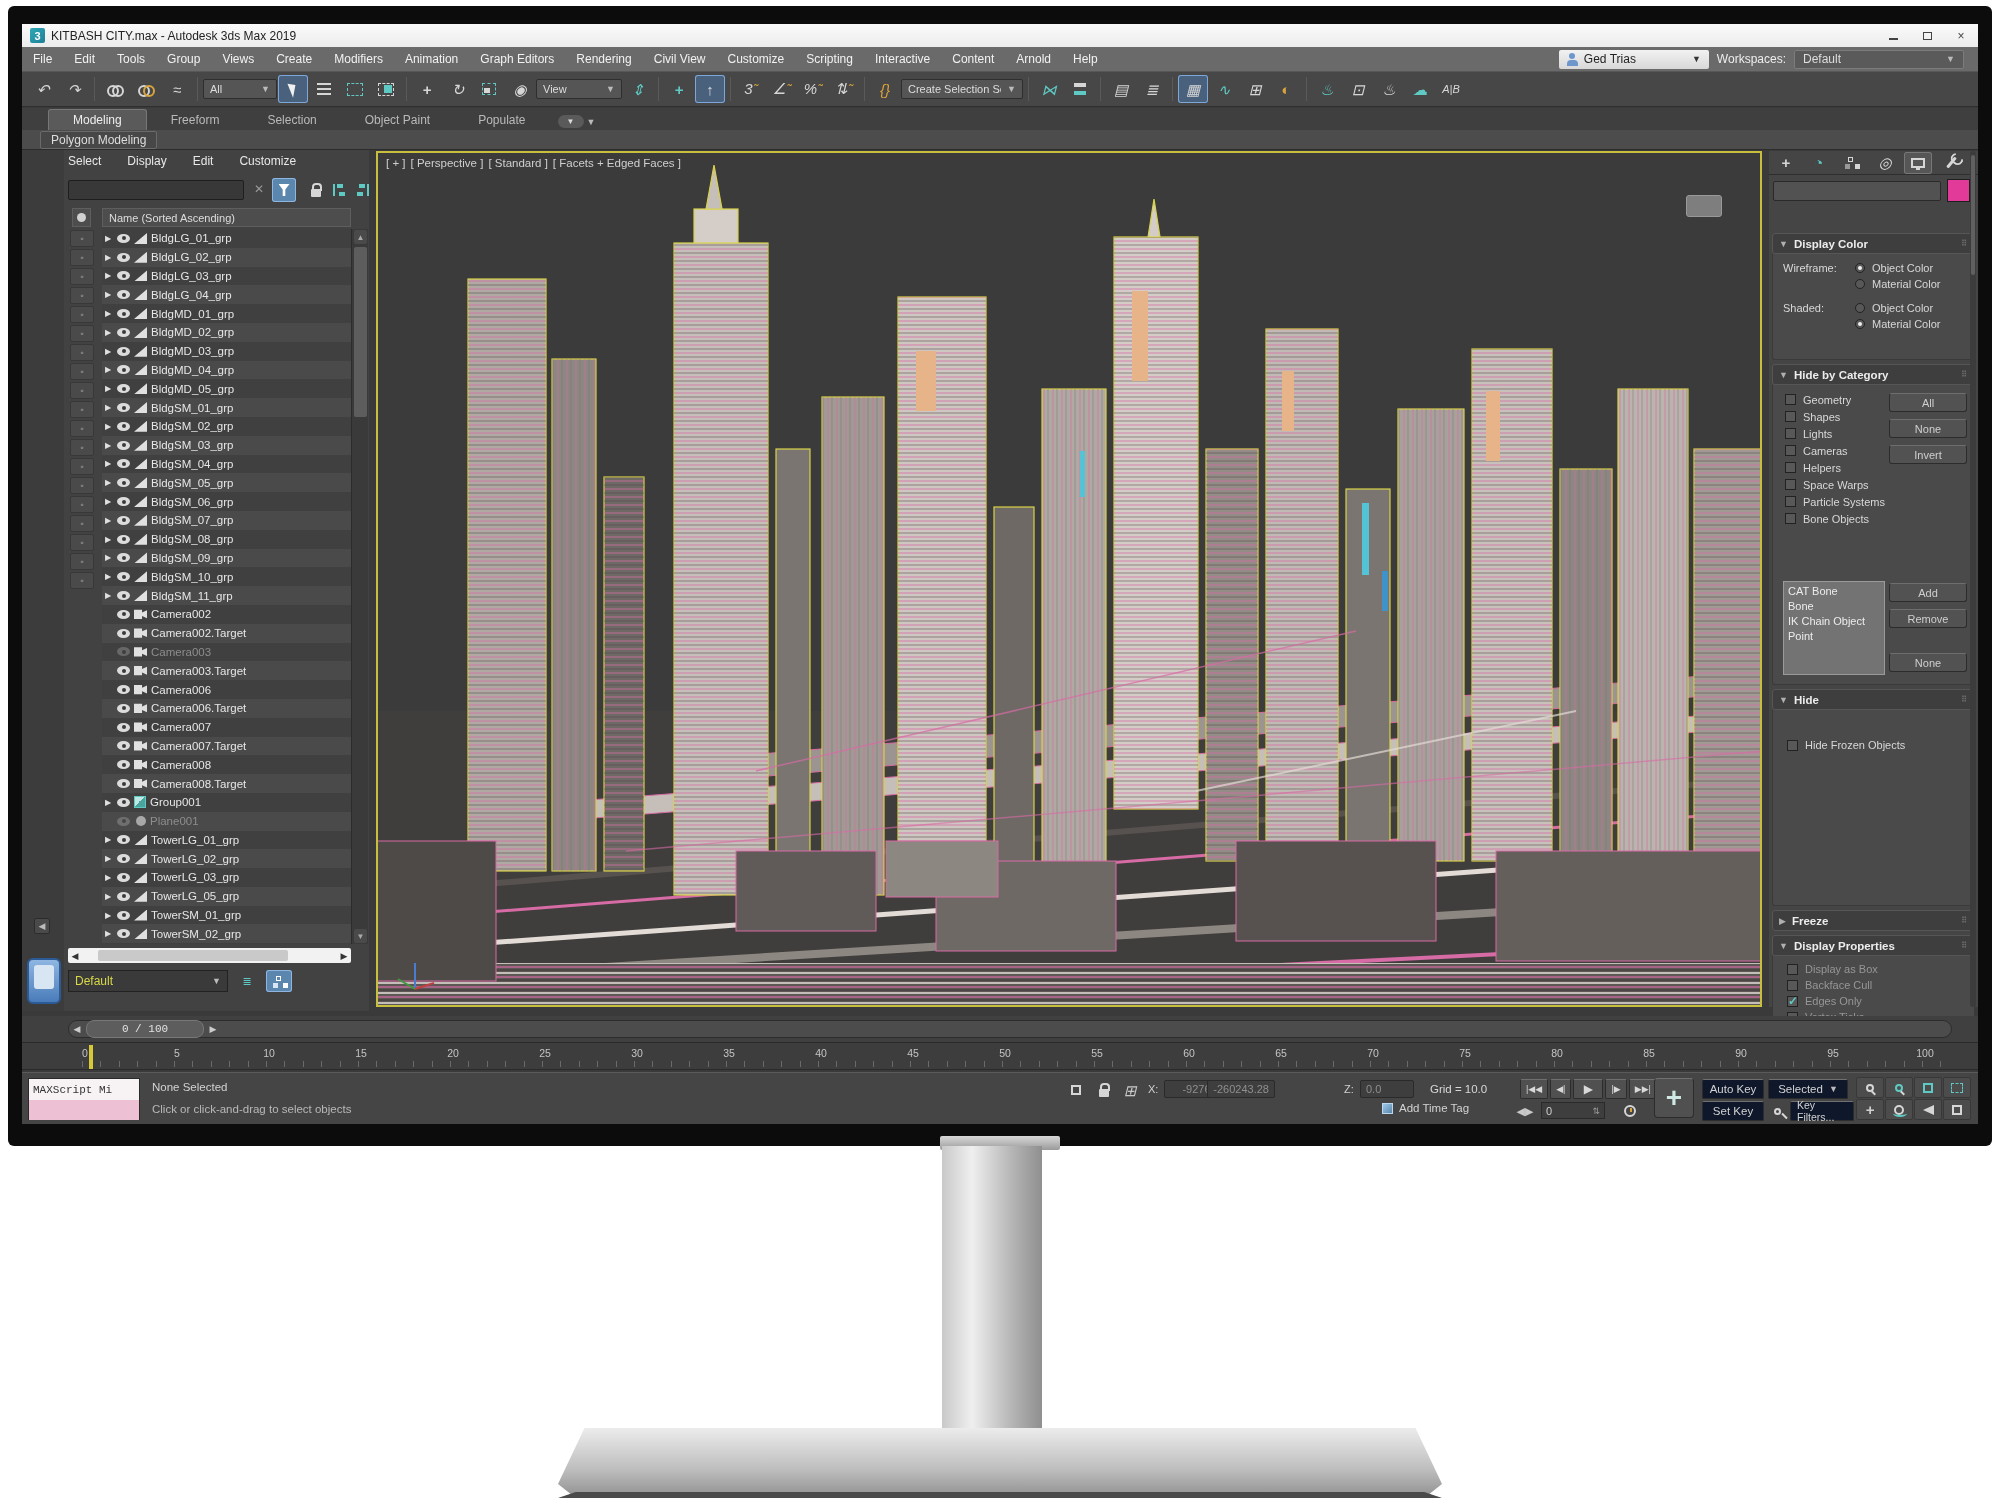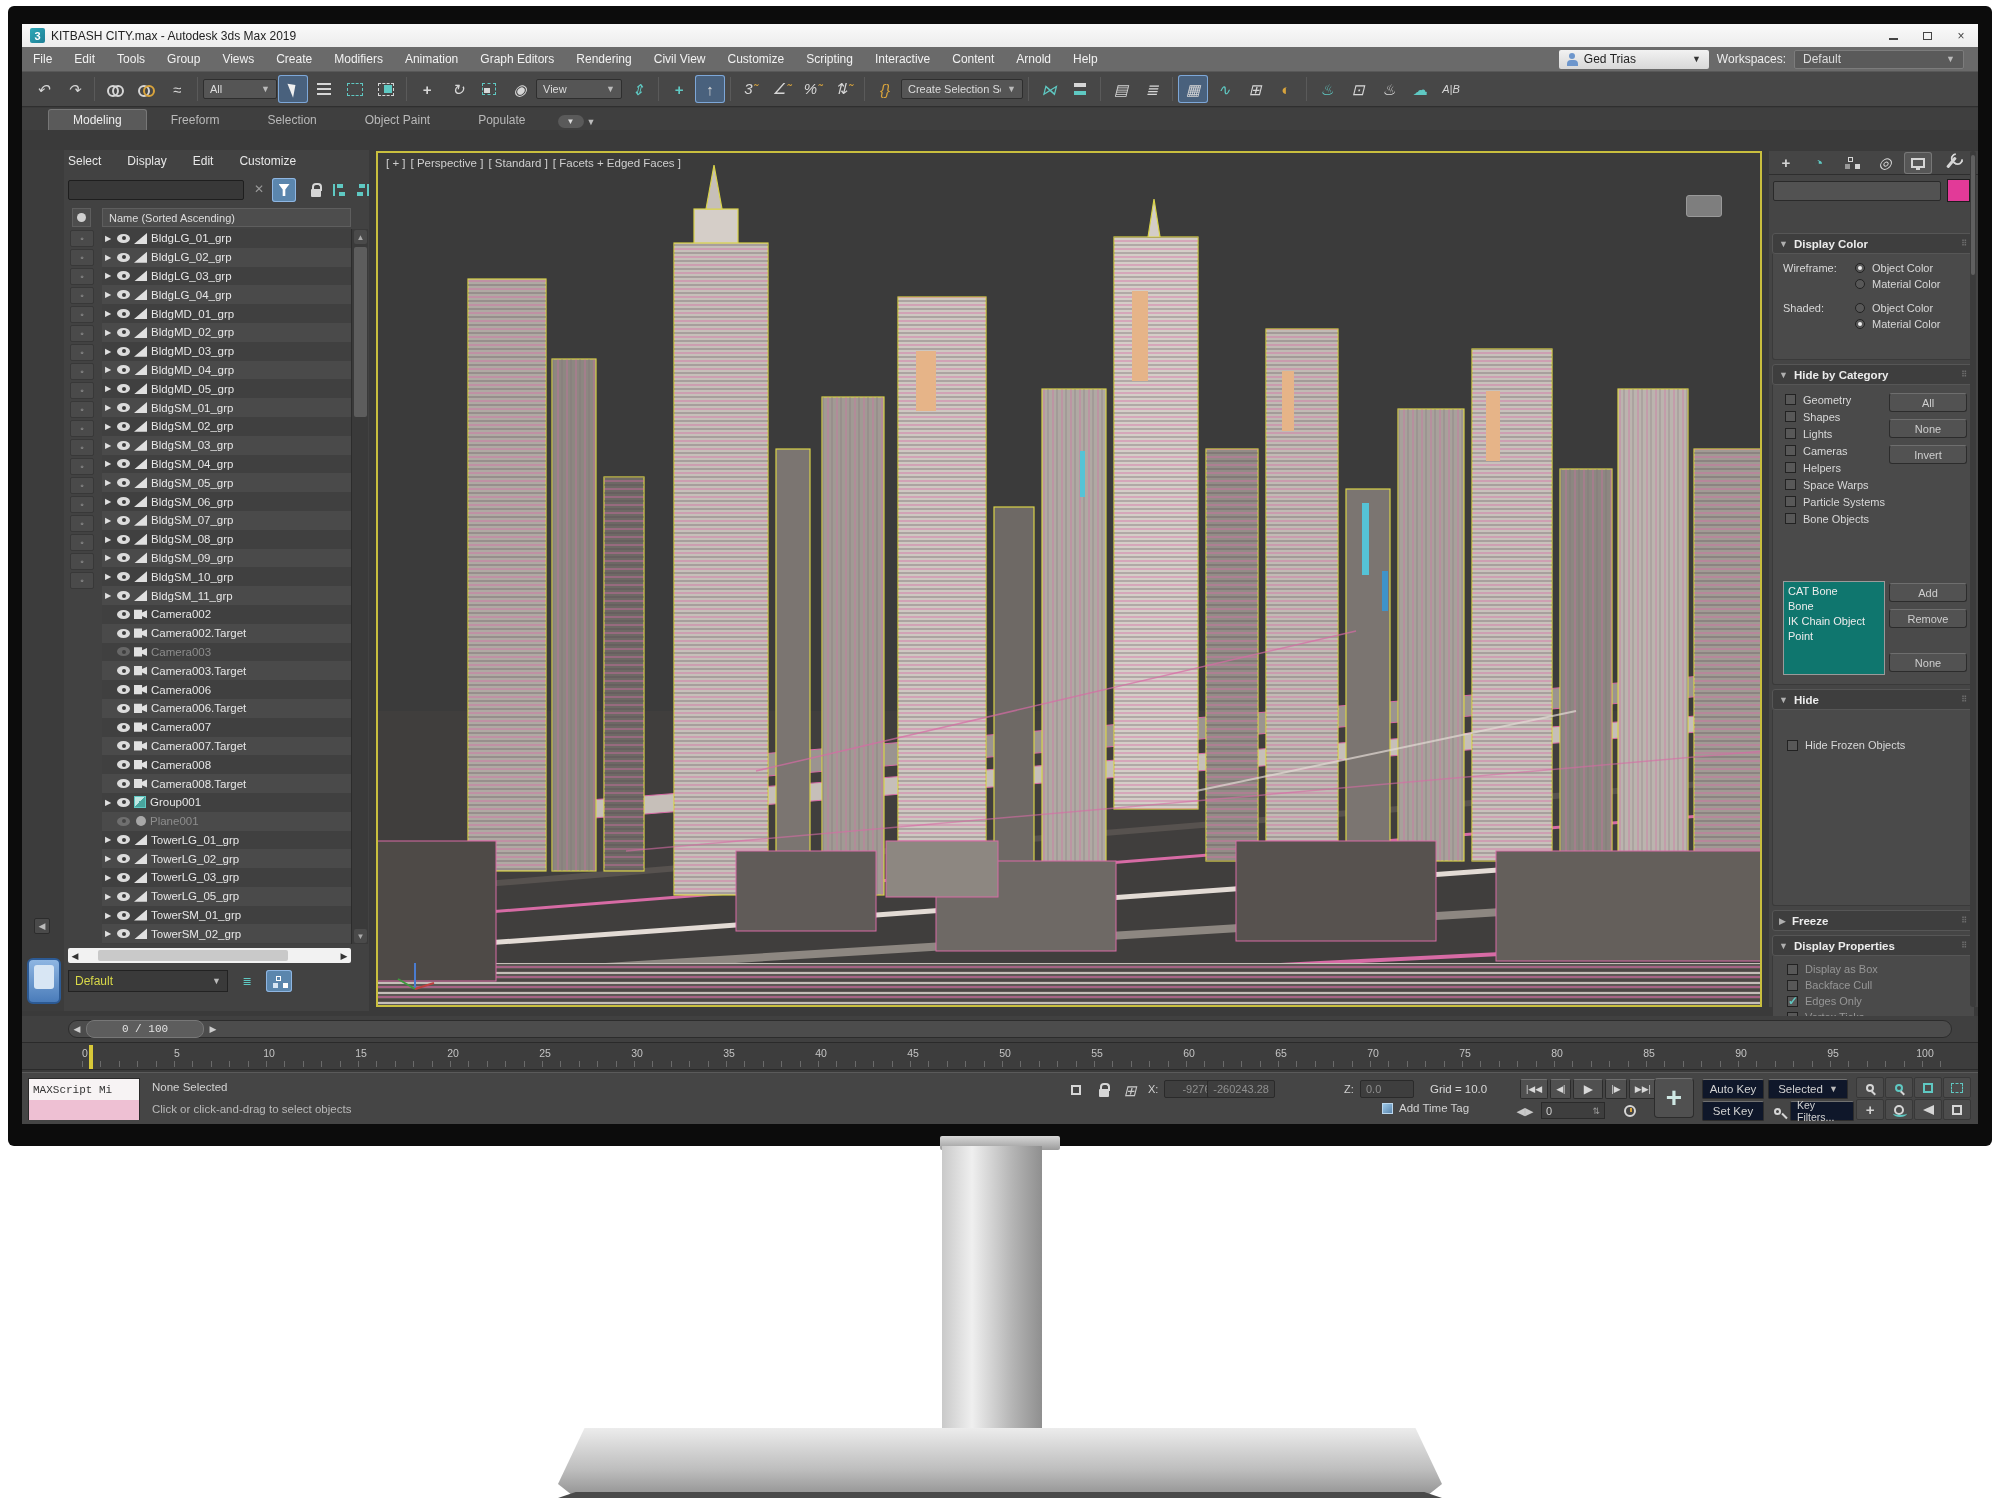--- a/index.html
+++ b/index.html
@@ -140,21 +140,21 @@
   .grip{margin-left:auto;color:#6e6e6e;font-size:8px;letter-spacing:1px;}
   .ro-b{background:#4a4a4a;border:1px solid #3a3a3a;border-top:none;border-radius:0 0 3px 3px;position:relative;color:#d8d8d8;}
   .radio{width:10px;height:10px;border-radius:50%;background:#585858;border:1px solid #222;position:relative;flex:none;}
   .radio.on::after{content:'';position:absolute;left:2px;top:2px;width:4px;height:4px;border-radius:50%;background:#f0f0f0;}
   .chk{width:11px;height:11px;background:#585858;border:1px solid #222;flex:none;position:relative;}
   .chk.on::after{content:'✓';position:absolute;left:0px;top:-3px;color:#5fc9c3;font-size:12px;font-weight:bold;}
   .cprow{display:flex;align-items:center;gap:7px;padding:3px 0 3px 12px;}
   .cprow.dim{color:#969696;}
   .cpbtn{background:#525252;border:1px solid #2c2c2c;border-top-color:#6e6e6e;border-radius:3px;color:#cfcfcf;height:19px;display:flex;align-items:center;justify-content:center;font-size:11px;}
   .cpbtn.dim{color:#7f7f7f;}
-  .sublist{position:absolute;left:10px;top:196px;width:102px;height:94px;background:#0f766e;border:1px solid #9a9a9a;padding:2px 4px;color:#ececec;line-height:15px;font-size:11px;}
+  .sublist{position:absolute;left:10px;top:196px;width:102px;height:94px;background:#737373;border:1px solid #9a9a9a;padding:2px 4px;color:#ececec;line-height:15px;font-size:11px;}
   .cp-scroll{position:absolute;right:2px;top:0;width:6px;height:100%;background:#3c3c3c;border-radius:3px;}
   .cp-scroll i{position:absolute;left:1px;top:4px;width:4px;height:120px;background:#606060;border-radius:2px;display:block;}
   
   .sliderrow{position:absolute;left:0;top:992px;width:100%;height:26px;background:#404040;display:flex;align-items:center;}
   .slidertrack{position:absolute;left:46px;top:4px;width:1884px;height:18px;background:#4c4c4c;border:1px solid #2c2c2c;border-radius:9px;}
   .sliderhandle{position:absolute;left:64px;top:4px;width:118px;height:18px;background:#5d5d5d;border:1px solid #777;border-radius:8px;color:#e2e2e2;display:flex;align-items:center;justify-content:center;font-size:11px;font-family:Liberation Mono, monospace;}
   .sarrow{position:absolute;top:5px;width:14px;height:16px;color:#ccc;font-size:9px;display:flex;align-items:center;justify-content:center;}
   .ruler{position:absolute;left:0;top:1018px;width:100%;height:28px;background:#3d3d3d;border-top:1px solid #2a2a2a;border-bottom:1px solid #2a2a2a;}
   .ruler::after{content:'';position:absolute;left:60px;right:30px;bottom:2px;height:6px;background:repeating-linear-gradient(to right,#6a6a6a 0 1px,transparent 1px 18.4px);}
   .ticks{position:absolute;left:50px;top:4px;width:1866px;display:flex;justify-content:space-between;color:#c4c4c4;font-size:10.5px;}
@@ -369,20 +369,23 @@
           <span class="rtab">Freeform</span>
           <span class="rtab">Selection</span>
           <span class="rtab">Object Paint</span>
           <span class="rtab">Populate</span>
         </div>
       <span class="rtab-min">
         <span class="pillbtn">▼</span>
         <span class="ddcaret" style="color:#bbb">▼</span>
       </span>
     </div>
+    <div class="ribbonpanel">
+      <span class="rpanelbtn">Polygon Modeling</span>
+    </div>
 
     <div class="explorer">
       <div class="exp-dock"></div>
       <span class="exp-collapse">◀</span>
       <div class="bigblue"></div>
 
       <div class="exp-menus">
 
       <span>Select</span>
           <span>Display</span>

